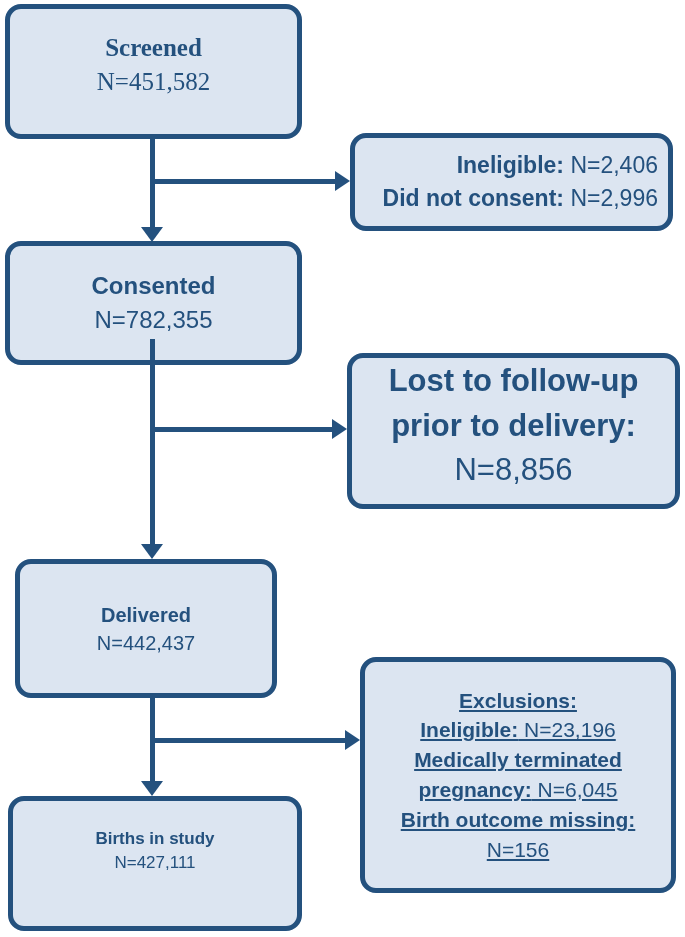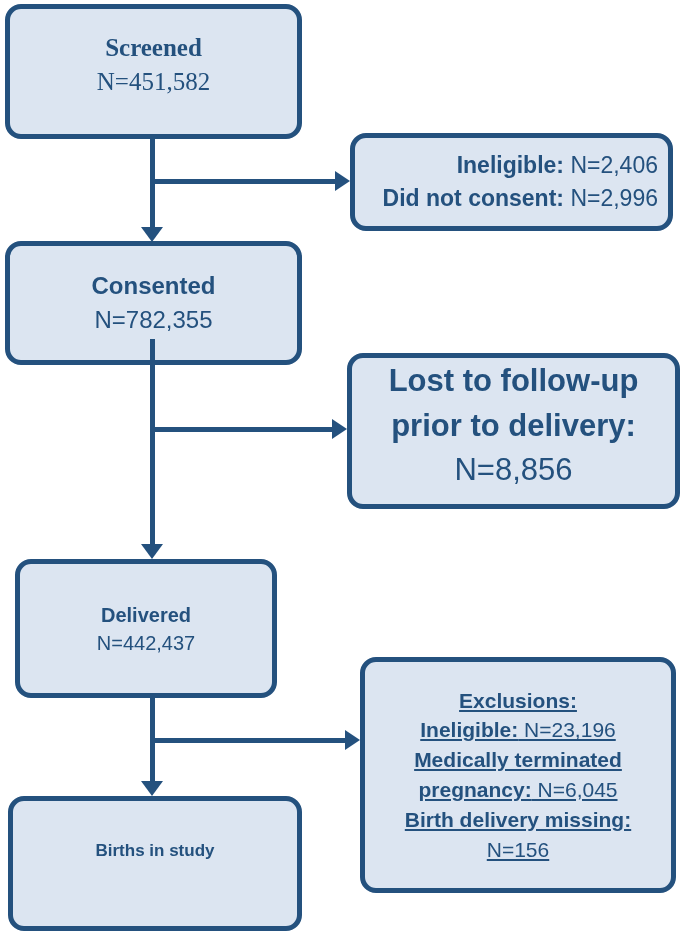--- a/index.html
+++ b/index.html
@@ -111,37 +111,38 @@
     <div class="count">N=782,355</div>
   </div>
 
   <div class="node" id="node-delivered">
     <div class="title">Delivered</div>
     <div class="count">N=442,437</div>
   </div>
 
   <div class="node" id="node-births">
     <div class="title">Births in study</div>
+    <div class="count">N=427,111</div>
   </div>
 
   <div class="node" id="node-ineligible">
     <div class="line"><span class="b">Ineligible:</span><span> N=2,406</span></div>
     <div class="line"><span class="b">Did not consent:</span><span> N=2,996</span></div>
   </div>
 
   <div class="node" id="node-lost">
     <div class="line"><span class="b">Lost to follow-up prior to delivery:</span><span></span></div>
     <div class="line"><span class="b"></span><span>N=8,856</span></div>
   </div>
 
   <div class="node" id="node-exclusions">
     <div class="line"><span class="b">Exclusions:</span><span></span></div>
     <div class="line"><span class="b">Ineligible:</span><span> N=23,196</span></div>
     <div class="line"><span class="b">Medically terminated pregnancy:</span><span> N=6,045</span></div>
-    <div class="line"><span class="b">Birth delivery missing:</span><span> N=156</span></div>
+    <div class="line"><span class="b">Birth outcome missing:</span><span> N=156</span></div>
   </div>
 
   <div class="conn conn-v" id="conn-v1"></div>
   <div class="arrow arrow-down" id="arrow-d1"></div>
   <div class="conn conn-h" id="conn-h1"></div>
   <div class="arrow arrow-right" id="arrow-r1"></div>
 
   <div class="conn conn-v" id="conn-v2"></div>
   <div class="arrow arrow-down" id="arrow-d2"></div>
   <div class="conn conn-h" id="conn-h2"></div>

